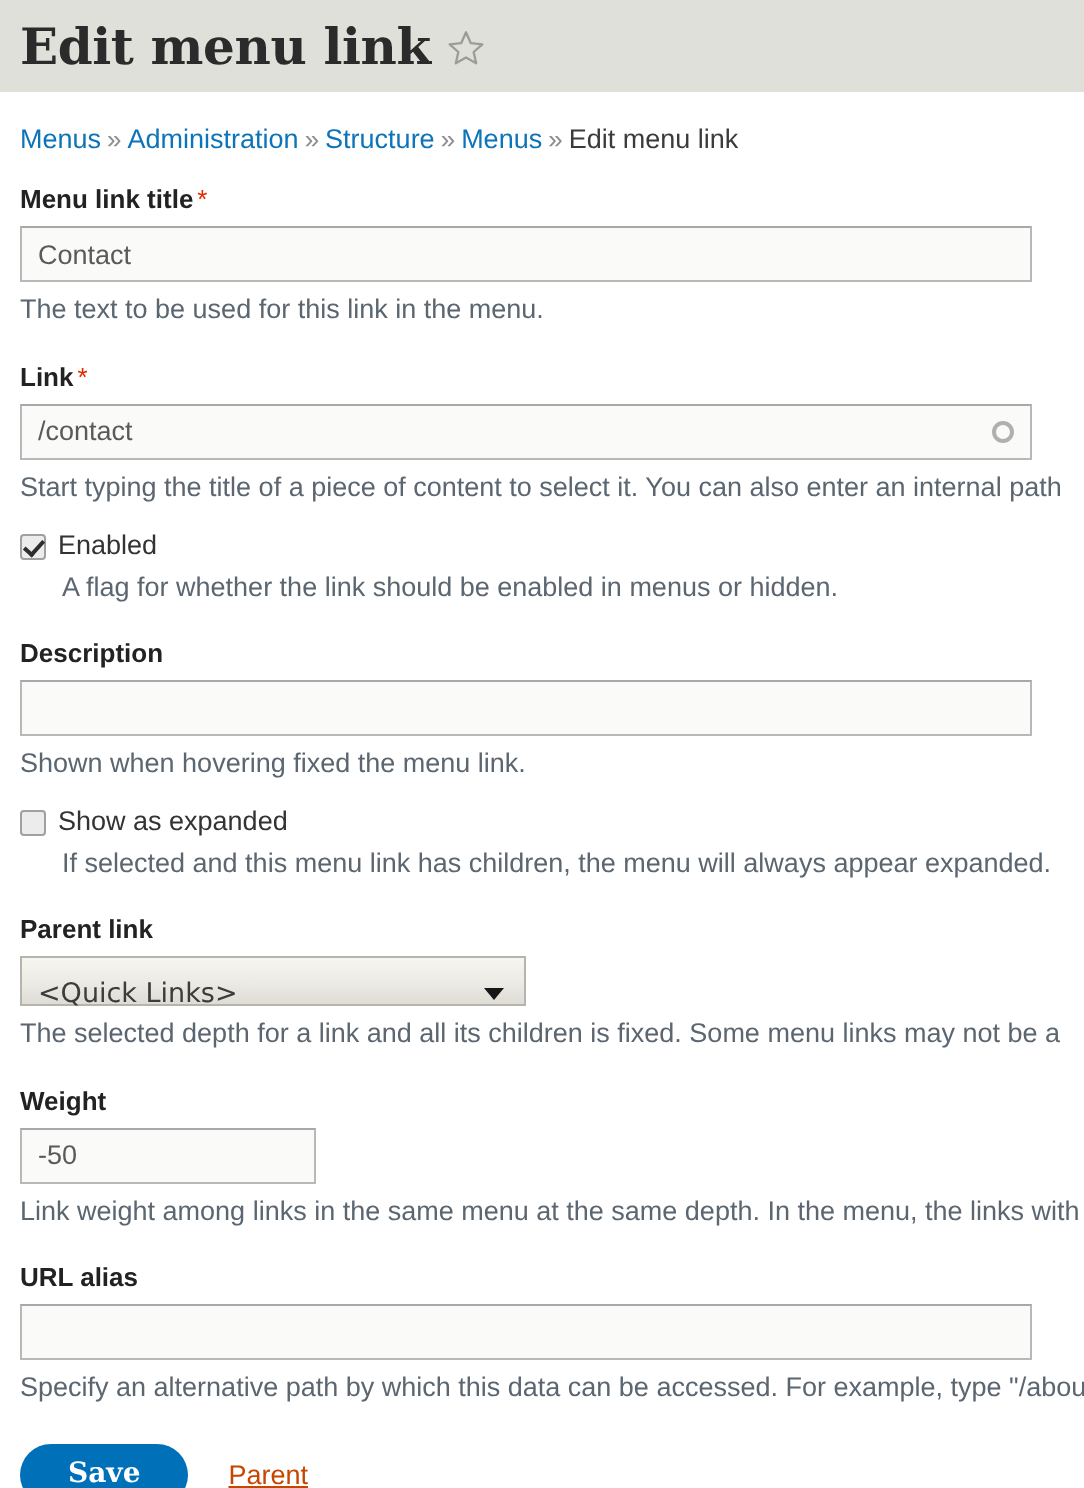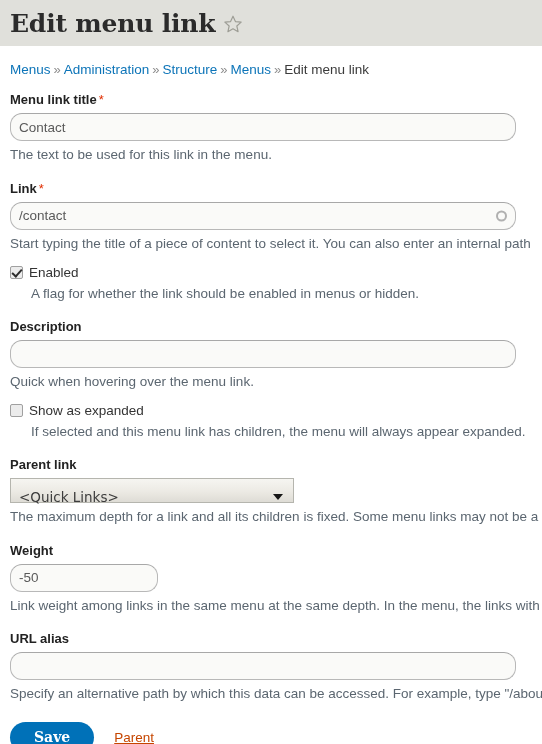--- a/index.html
+++ b/index.html
@@ -98,21 +98,21 @@
     box-sizing: border-box;
     height: 28px;
     padding: 3px 8px;
     border: 1px solid #b8b8b8;
     border-top-color: #a8a8a8;
     background: #fafaf8;
     font-family: "Liberation Sans", sans-serif;
     font-size: 13.5px;
     color: #5a5a5a;
     outline: none;
-    border-radius: 12px;
+    border-radius: 0;
   }
   .input-wide { width: 506px; }
   .input-narrow { width: 148px; }
 
   .autocomplete-wrap {
     position: relative;
     width: 506px;
   }
   .autocomplete-wrap .text-input { width: 506px; padding-right: 26px; }
   .throbber-icon {
@@ -133,21 +133,21 @@
     color: #5b6670;
     line-height: 1.35;
     margin: 5px 0 0 0;
     white-space: nowrap;
   }
   .description-indent { margin-left: 21px; }
 
   
   .checkbox-row {
     display: flex;
-    align-items: flex-start;
+    align-items: flex-end;
     gap: 6px;
     line-height: 1;
   }
   .checkbox-box {
     width: 13px;
     height: 13px;
     box-sizing: border-box;
     border: 1px solid #a0a0a0;
     background: #ececec;
     border-radius: 2px;
@@ -168,21 +168,21 @@
   }
   .checkbox-label {
     font-size: 13.5px;
     color: #333333;
     cursor: pointer;
   }
 
   
   .select-box {
     box-sizing: border-box;
-    width: 284px;
+    width: 253px;
     height: 25px;
     border: 1px solid #b5b5ae;
     background: linear-gradient(to bottom, #f6f5f1 0%, #eceae4 55%, #dedcd5 100%);
     display: flex;
     align-items: center;
     padding: 12px 6px 0 8px;
     font-size: 14px;
     color: #3a3a3a;
     cursor: pointer;
     position: relative;
@@ -278,42 +278,42 @@
       <span class="checkbox-label">Enabled</span>
     </div>
     <div class="description description-indent">A flag for whether the link should be enabled in menus or hidden.</div>
   </div>
 
   <div class="gap-16"></div>
 
   <div class="form-item">
     <label class="form-label">Description</label>
     <input class="text-input input-wide" type="text" value="" style="">
-    <div class="description">Quick when hovering over the menu link.</div>
+    <div class="description">Shown when hovering fixed the menu link.</div>
   </div>
 
   <div class="gap-13"></div>
 
   <div class="form-item">
     <div class="checkbox-row">
       <span class="checkbox-box"></span>
       <span class="checkbox-label">Show as expanded</span>
     </div>
     <div class="description description-indent">If selected and this menu link has children, the menu will always appear expanded.</div>
   </div>
 
   <div class="gap-16"></div>
 
   <div class="form-item">
     <label class="form-label">Parent link</label>
     <div class="select-box">
       <span class="select-value">&lt;Quick Links&gt;</span>
       <span class="select-arrow"></span>
     </div>
-    <div class="description">The maximum depth for a link and all its children is fixed. Some menu links may not be a</div>
+    <div class="description">The selected depth for a link and all its children is fixed. Some menu links may not be a</div>
   </div>
 
   <div class="gap-16"></div>
 
   <div class="form-item">
     <label class="form-label">Weight</label>
     <input class="text-input input-narrow" type="text" value="-50" style="">
     <div class="description">Link weight among links in the same menu at the same depth. In the menu, the links with</div>
   </div>
 

